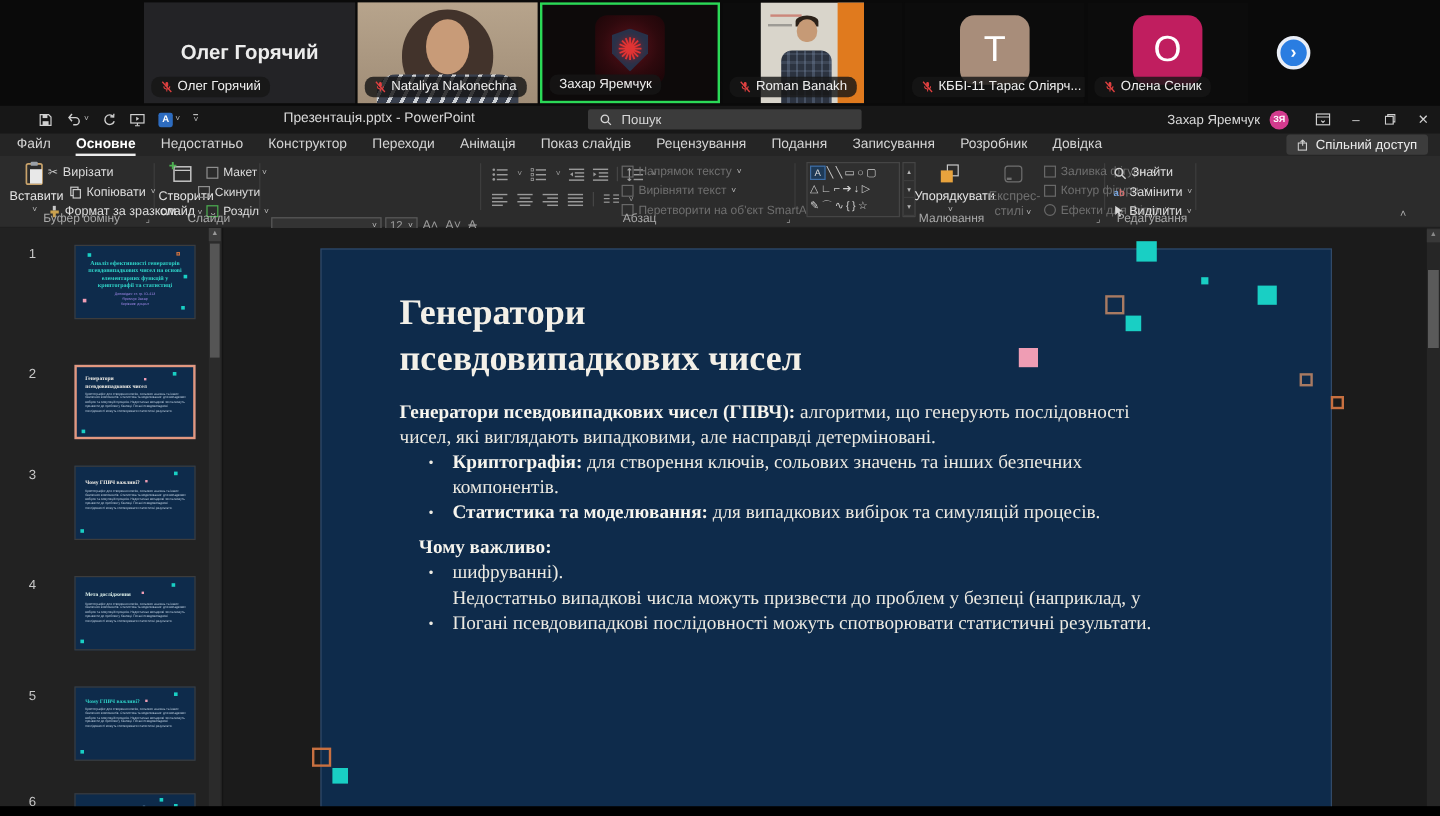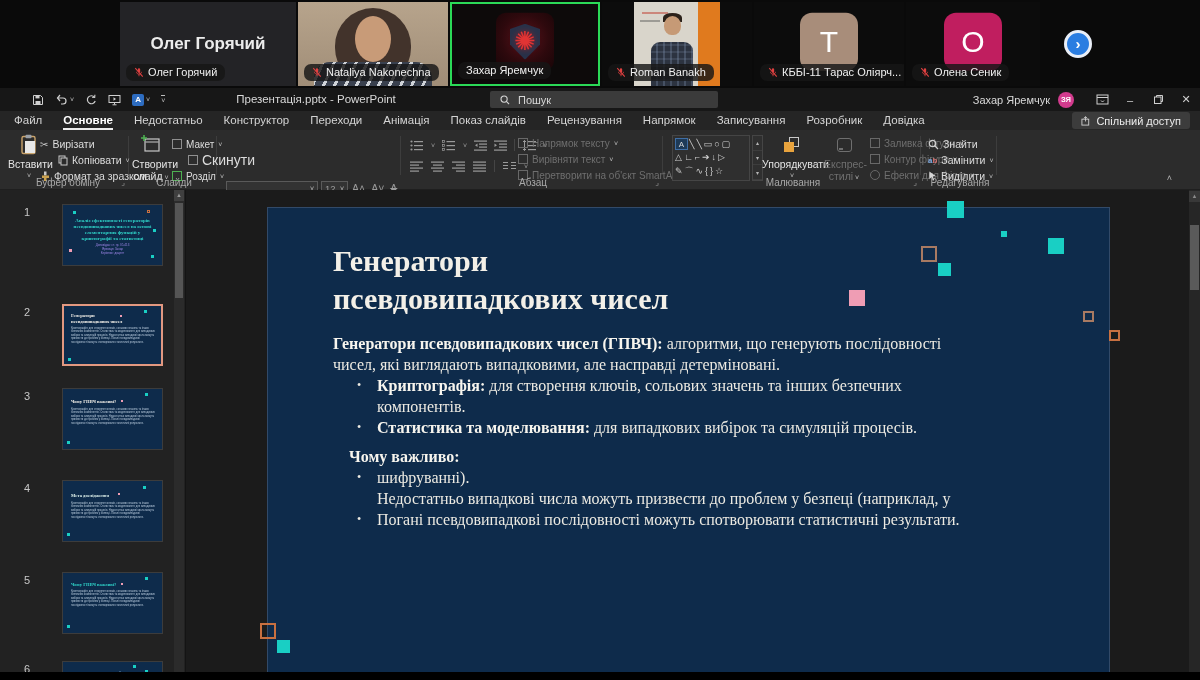--- a/index.html
+++ b/index.html
@@ -316,21 +316,21 @@
   <div class="tabsrow">
     <div class="tabs">
       <span class="tab">Файл</span>
       <span class="tab sel">Основне</span>
       <span class="tab">Недостатньо</span>
       <span class="tab">Конструктор</span>
       <span class="tab">Переходи</span>
       <span class="tab">Анімація</span>
       <span class="tab">Показ слайдів</span>
       <span class="tab">Рецензування</span>
-      <span class="tab">Напрямок</span>
+      <span class="tab">Подання</span>
       <span class="tab">Записування</span>
       <span class="tab">Розробник</span>
       <span class="tab">Довідка</span>
     </div>
     <div class="share-btn">
       <svg width="10" height="10" viewBox="0 0 11 11">
           <rect x="1" y="3.5" width="7.5" height="6.5" fill="none" stroke="#cfcfcf"></rect>
           <path d="M5 6V0.8M3 2.6 5 0.8 7 2.6" fill="none" stroke="#cfcfcf"></path>
         </svg>
       <span>Спільний доступ</span>
@@ -390,21 +390,21 @@
             </svg>
           </div>
         <div>Створити</div>
         <div><span>слайд</span><span class="dd-s"> ˅</span></div>
       </div>
       <div class="srow" style="left:40px; top:7px; font-size:10px;">
           <span class="mini-ic"></span>
           <span>Макет</span>
           <span class="dd-s">˅</span>
         </div>
-      <div class="srow" style="left:56px; top:23px; font-size:14px;">
+      <div class="srow" style="left:33px; top:23px; font-size:10px;">
           <span class="mini-ic"></span>
           <span>Скинути</span>
         </div>
       <div class="srow" style="left:40px; top:39px; font-size:10px;">
           <span class="mini-ic" style="border-color:#4db051;"></span>
           <span>Розділ</span>
           <span class="dd-s">˅</span>
         </div>
       <div class="glabel">Слайди</div>
     </div>

